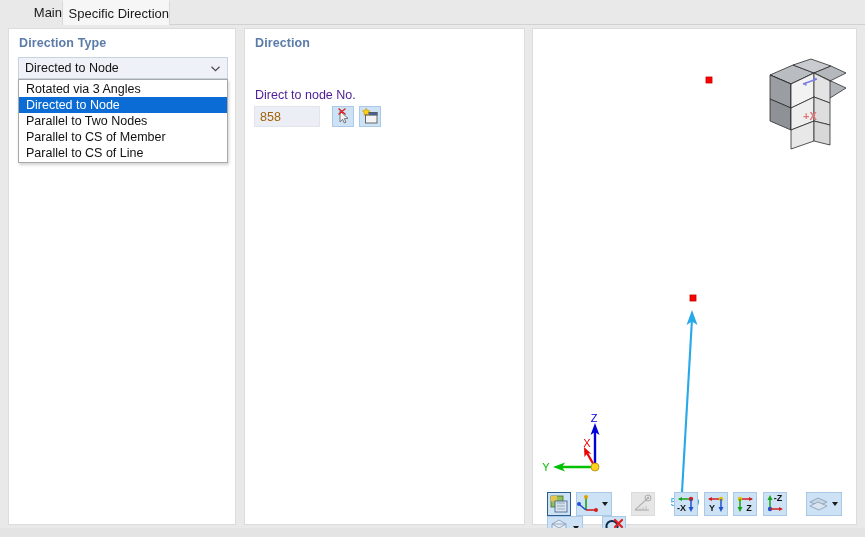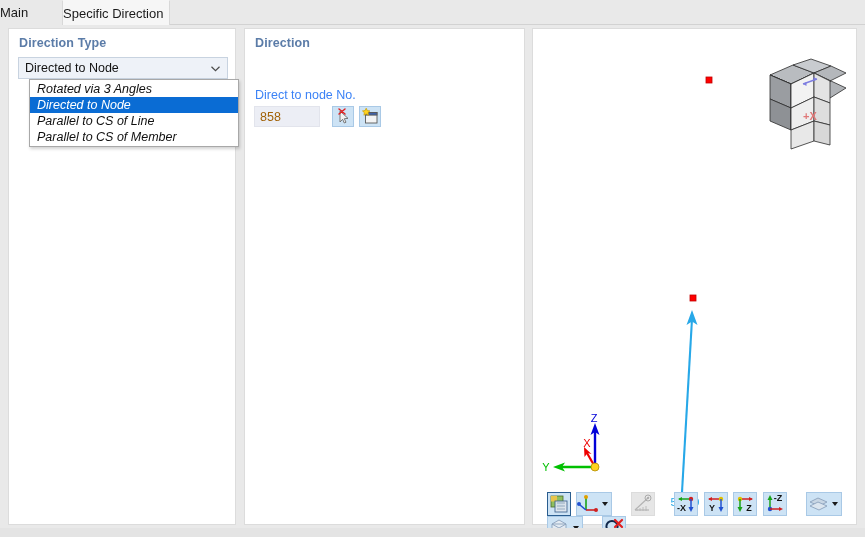--- a/index.html
+++ b/index.html
@@ -25,21 +25,21 @@
     height: 25px;
     background: #e9e9e9;
     border-bottom: 1px solid #d2d2d2;
     box-sizing: border-box;
   }
   .tab {
     position: absolute;
     top: 0;
     height: 25px;
     line-height: 25px;
-    text-align: left;
+    text-align: right;
     font-size: 13px;
     color: #1a1a1a;
     cursor: default;
     box-sizing: border-box;
   }
   .tab.inactive {
     background: #e9e9e9;
   }
   .tab.active {
     background: #f6f6f6;
@@ -103,29 +103,28 @@
     position: absolute;
     right: 5px;
     top: 4px;
     width: 13px;
     height: 13px;
   }
 
   
   #dropdown {
     position: absolute;
-    left: 20px;
+    left: 9px;
     top: 50px;
     width: 210px;
     background: #ffffff;
     border: 1px solid #a8a8a8;
     box-sizing: border-box;
     box-shadow: 1px 2px 3px rgba(0,0,0,0.18);
     padding: 1px 0 1px 0;
-    font-style: italic;
   }
   .dd-item {
     height: 16px;
     line-height: 16px;
     padding-left: 7px;
     font-size: 12.5px;
     color: #111;
     white-space: nowrap;
     cursor: default;
   }
@@ -133,21 +132,21 @@
     background: #0a6cd4;
     color: #ffffff;
   }
 
   
   #param-label {
     position: absolute;
     left: 10px;
     top: 59px;
     font-size: 12.5px;
-    color: #3b82f6;
+    color: #4c1d95;
   }
   #node-input {
     position: absolute;
     left: 9px;
     top: 77px;
     width: 66px;
     height: 21px;
     background: #eceef5;
     border: 1px solid #e2e4ec;
     box-sizing: border-box;
@@ -237,22 +236,23 @@
       <span id="combo-arrow">
         <svg width="13" height="13" viewBox="0 0 13 13" class="tb-svg">
           <path d="M2.5 4.8 L6.5 8.6 L10.5 4.8" fill="none" stroke="#4a4a4a" stroke-width="1.2"></path>
         </svg>
       </span>
     </div>
 
     <div id="dropdown">
       <div class="dd-item">Rotated via 3 Angles</div>
       <div class="dd-item selected">Directed to Node</div>
+      <div class="dd-item">Parallel to Two Nodes</div>
+      <div class="dd-item">Parallel to CS of Member</div>
       <div class="dd-item">Parallel to CS of Line</div>
-      <div class="dd-item">Parallel to CS of Member</div>
     </div>
   </div>
 
   <div class="panel" id="panel-parameters">
 
     <div class="panel-title">Direction</div>
 
     <div id="param-label">Direct to node No.</div>
 
     <input id="node-input" type="text" value="858" style="">

